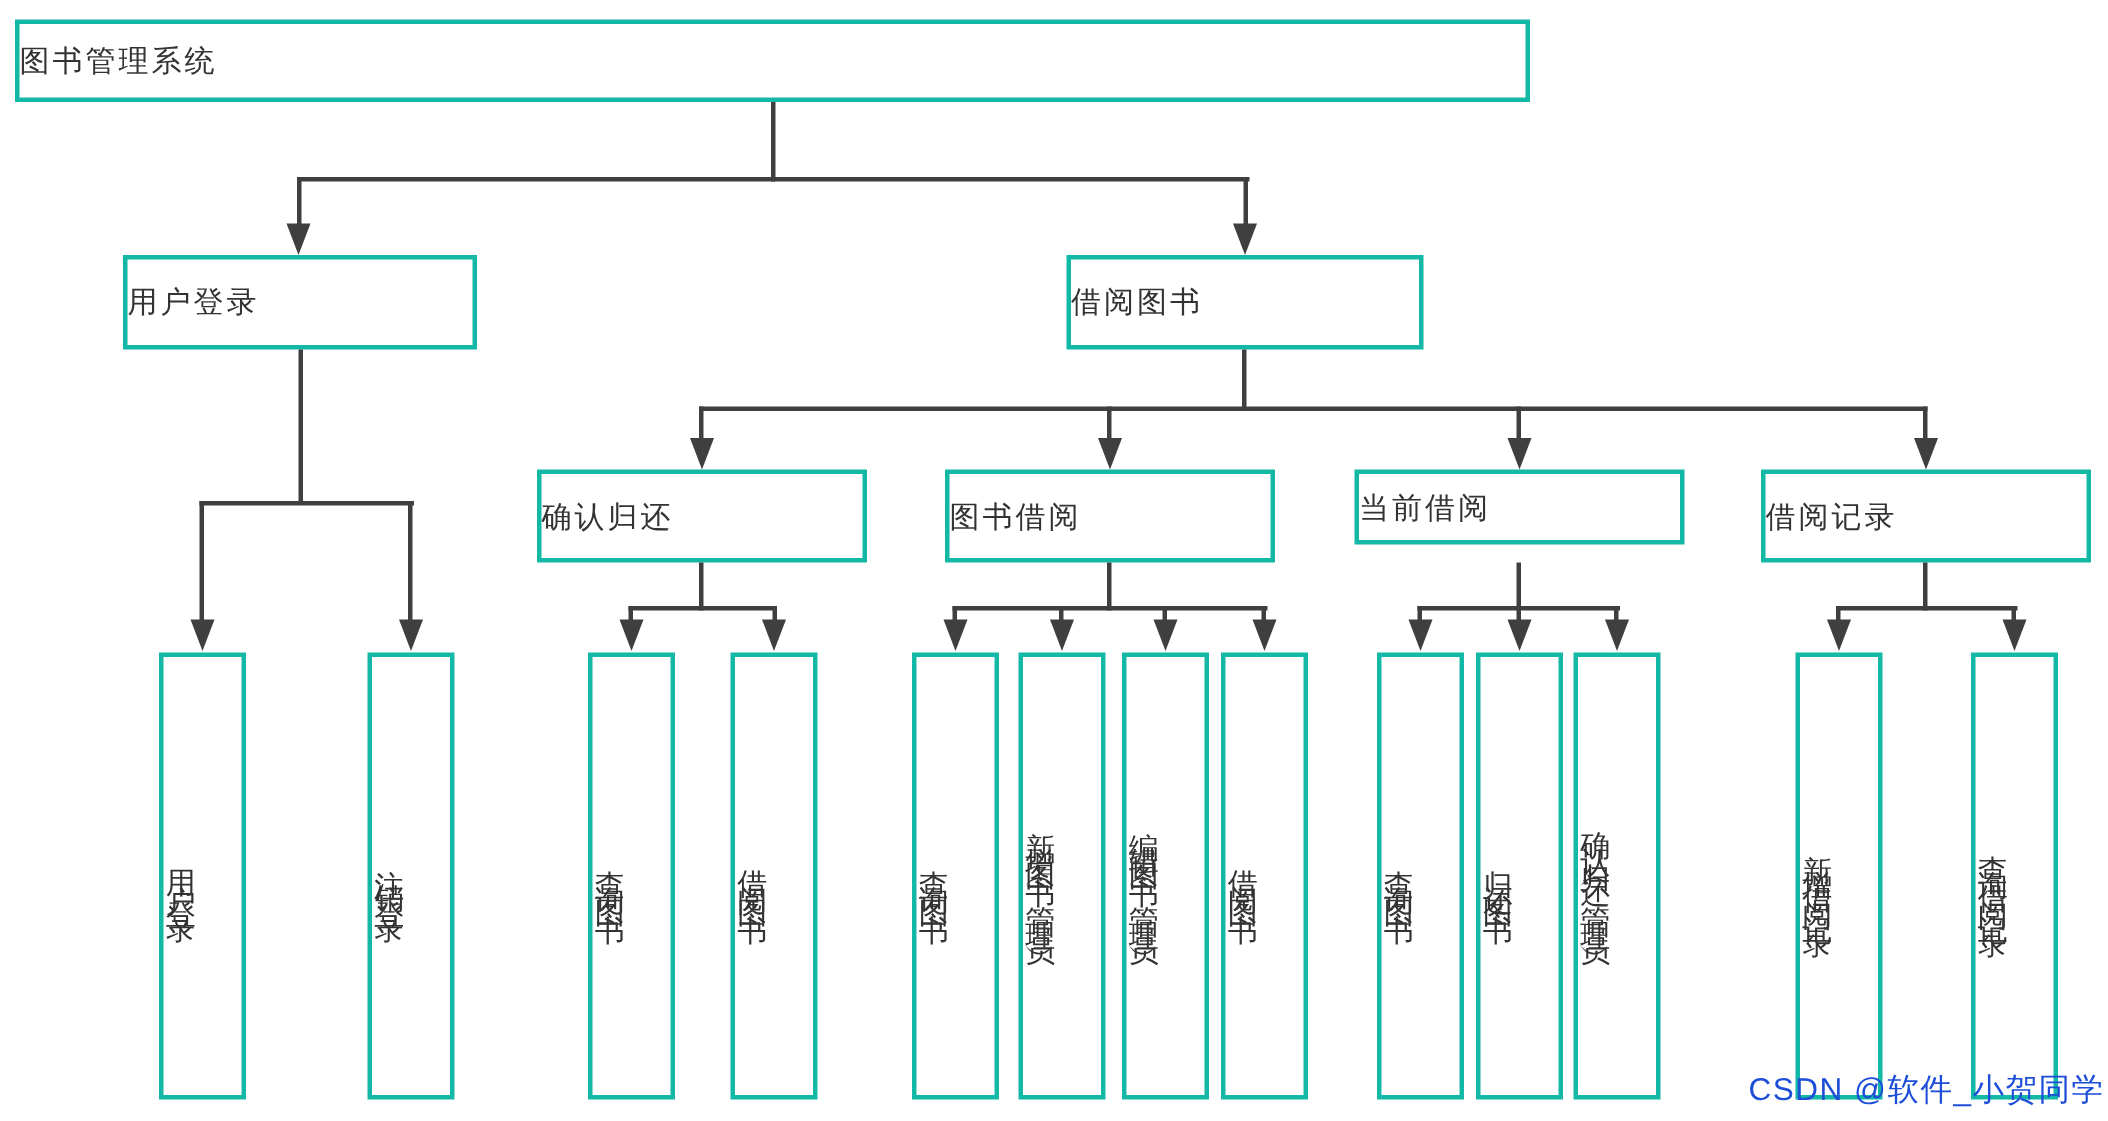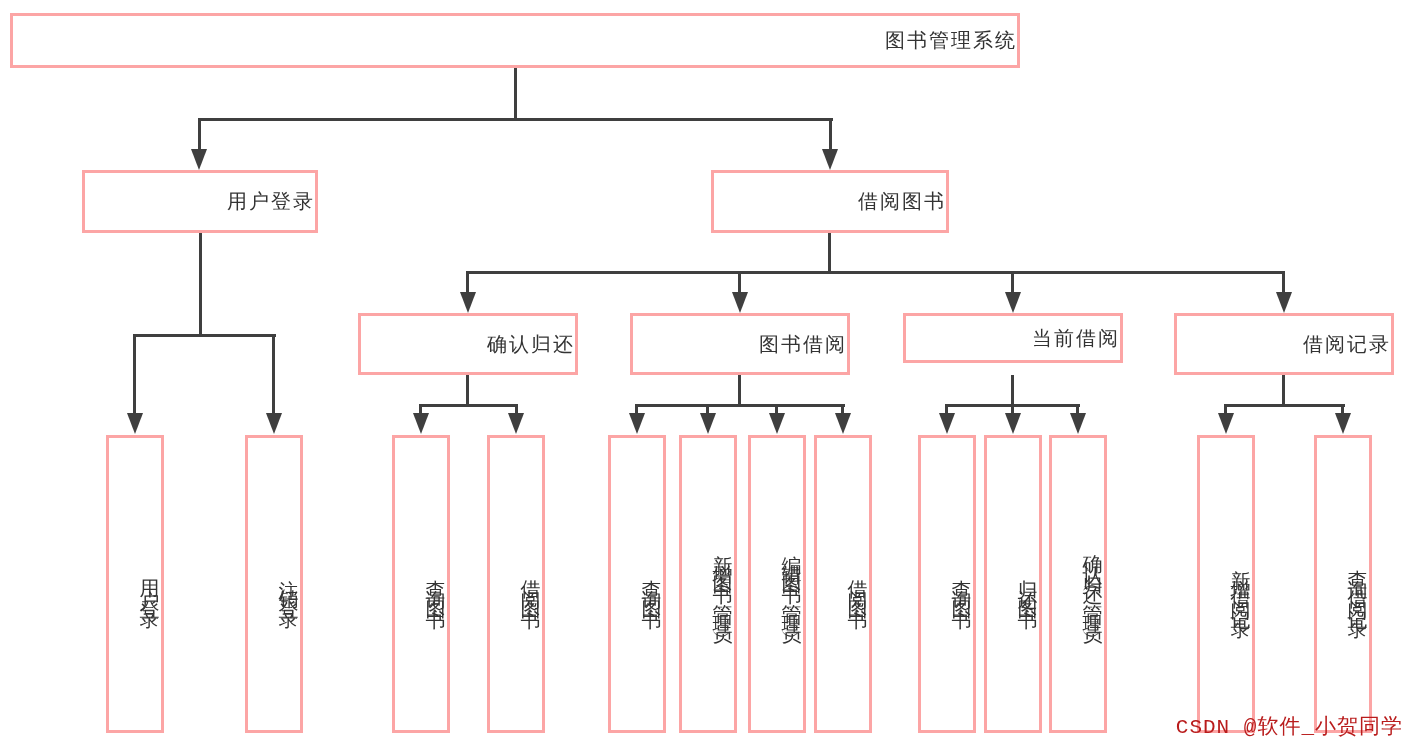--- a/index.html
+++ b/index.html
@@ -7,25 +7,25 @@
     position:relative;
     width:1405px;height:747px;
     background:#ffffff;
     font-family:"Liberation Sans","DejaVu Sans",sans-serif;
     color:#333333;
     overflow:hidden;
   }
   .box{
     position:absolute;
     box-sizing:border-box;
-    border:3px solid #fca5a5;
+    border:3px solid #14b8a6;
     background:#ffffff;
     display:flex;
     align-items:center;
-    justify-content:flex-end;
+    justify-content:flex-start;
   }
   .hlabel{
     font-size:20px;
     letter-spacing:2px;
     color:#333333;
     white-space:nowrap;
   }
   .leaf{
     top:435px;
     width:58px;
@@ -49,23 +49,22 @@
     border-left:8px solid transparent;
     border-right:8px solid transparent;
     border-top:21px solid #3f3f3f;
   }
   .watermark{
     position:absolute;
     top:712px;
     right:2px;
     font-size:21px;
     letter-spacing:1px;
-    color:#b91c1c;
+    color:#1d4ed8;
     white-space:nowrap;
-    font-family:Liberation Mono, monospace;
   }
 </style>
 </head>
 <body>
 
 <div id="canvas">
 
   <div class="box" style="left:10px;top:13px;width:1010px;height:55px">
     <span class="hlabel">图书管理系统</span>
   </div>

